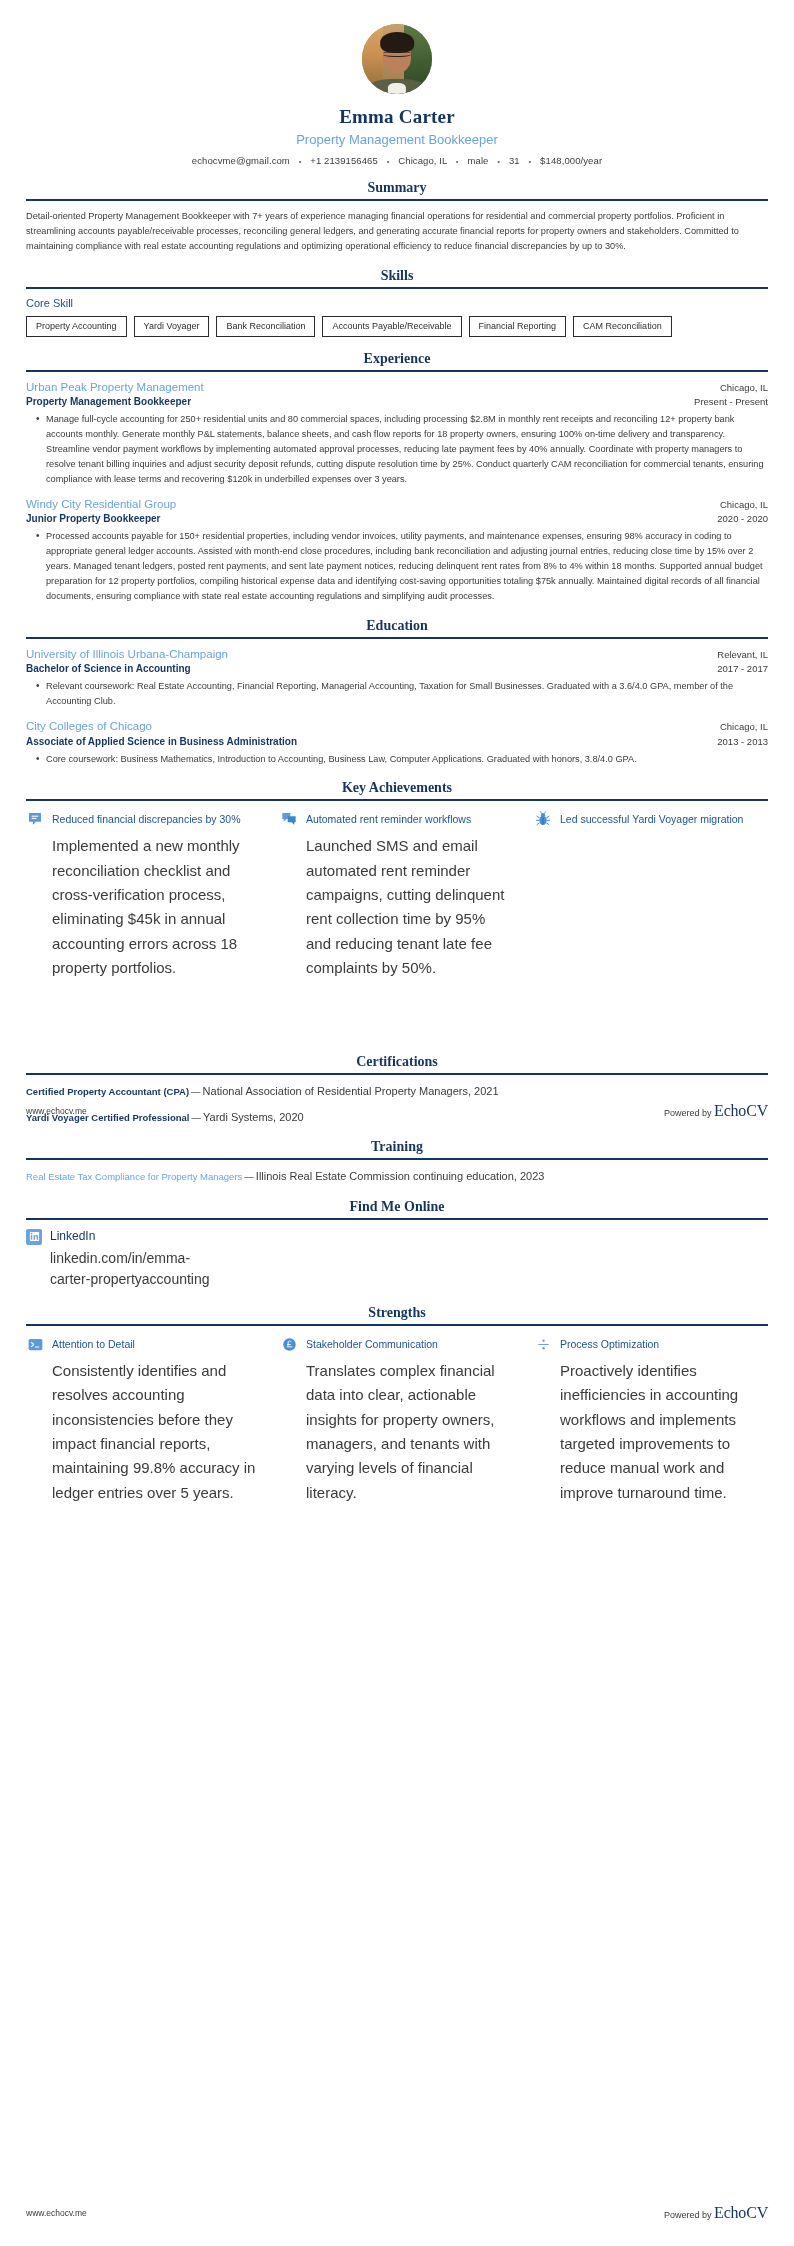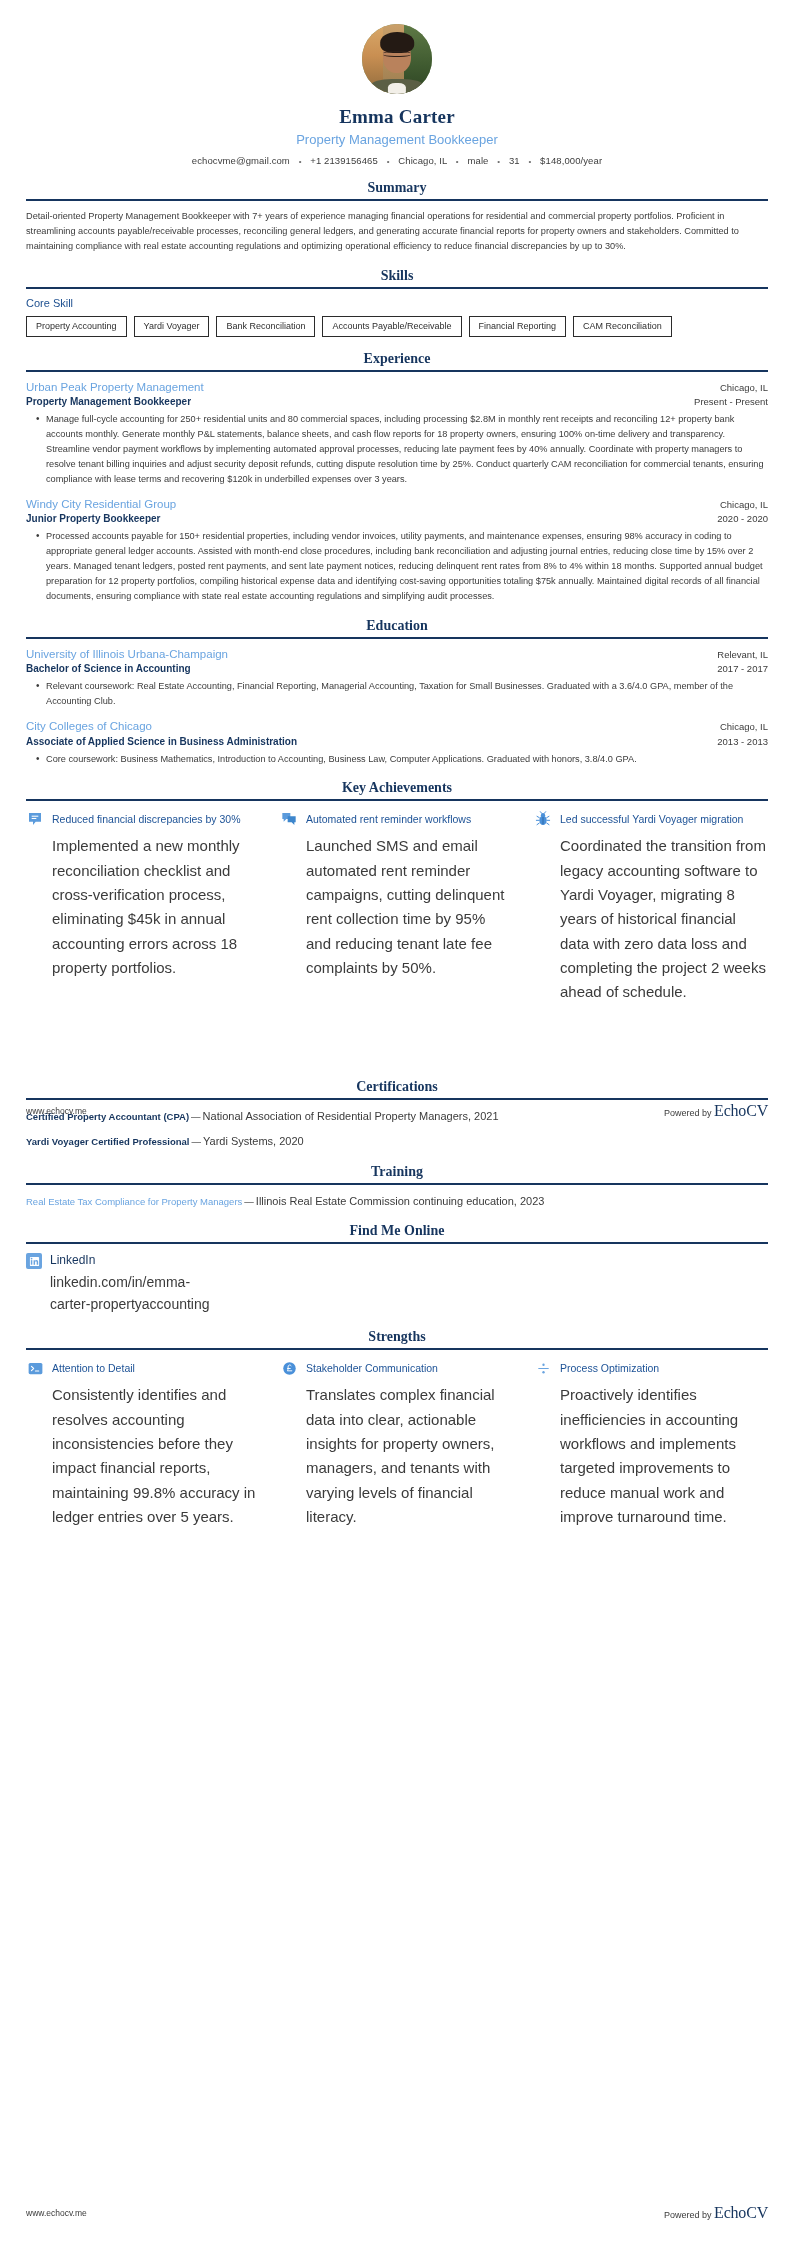--- a/index.html
+++ b/index.html
@@ -471,21 +471,20 @@
           <span class="card-icon">
             <svg width="16" height="16" viewBox="0 0 24 24">
               <ellipse cx="12" cy="14" rx="5.5" ry="7" fill="#4a90d9"></ellipse>
               <circle cx="12" cy="6.2" r="3.2" fill="#4a90d9"></circle>
               <rect x="11.2" y="9" width="1.6" height="11" fill="#2f6fb0"></rect>
               <path d="M6.5 10l-3.5-2M17.5 10l3.5-2M6 14H2M18 14h4M6.5 18l-3.5 2.5M17.5 18l3.5 2.5M10 3.4L8 1M14 3.4L16 1" stroke="#4a90d9" stroke-width="1.5" fill="none" stroke-linecap="round"></path>
             </svg>
           </span>
           <span class="card-title">Led successful Yardi Voyager migration</span>
         </div>
-        <div class="card-body">Coordinated the transition from legacy accounting software to Yardi Voyager, migrating 8 years of historical financial data with zero data loss and completing the project 2 weeks ahead of schedule.</div>
       </div>
 
     </div>
   </div>
 
   <div class="page-footer" id="footer-1">
     <span>www.echocv.me</span>
     <span class="footer-brand">
       <span>Powered by</span>
       <b>EchoCV</b>

